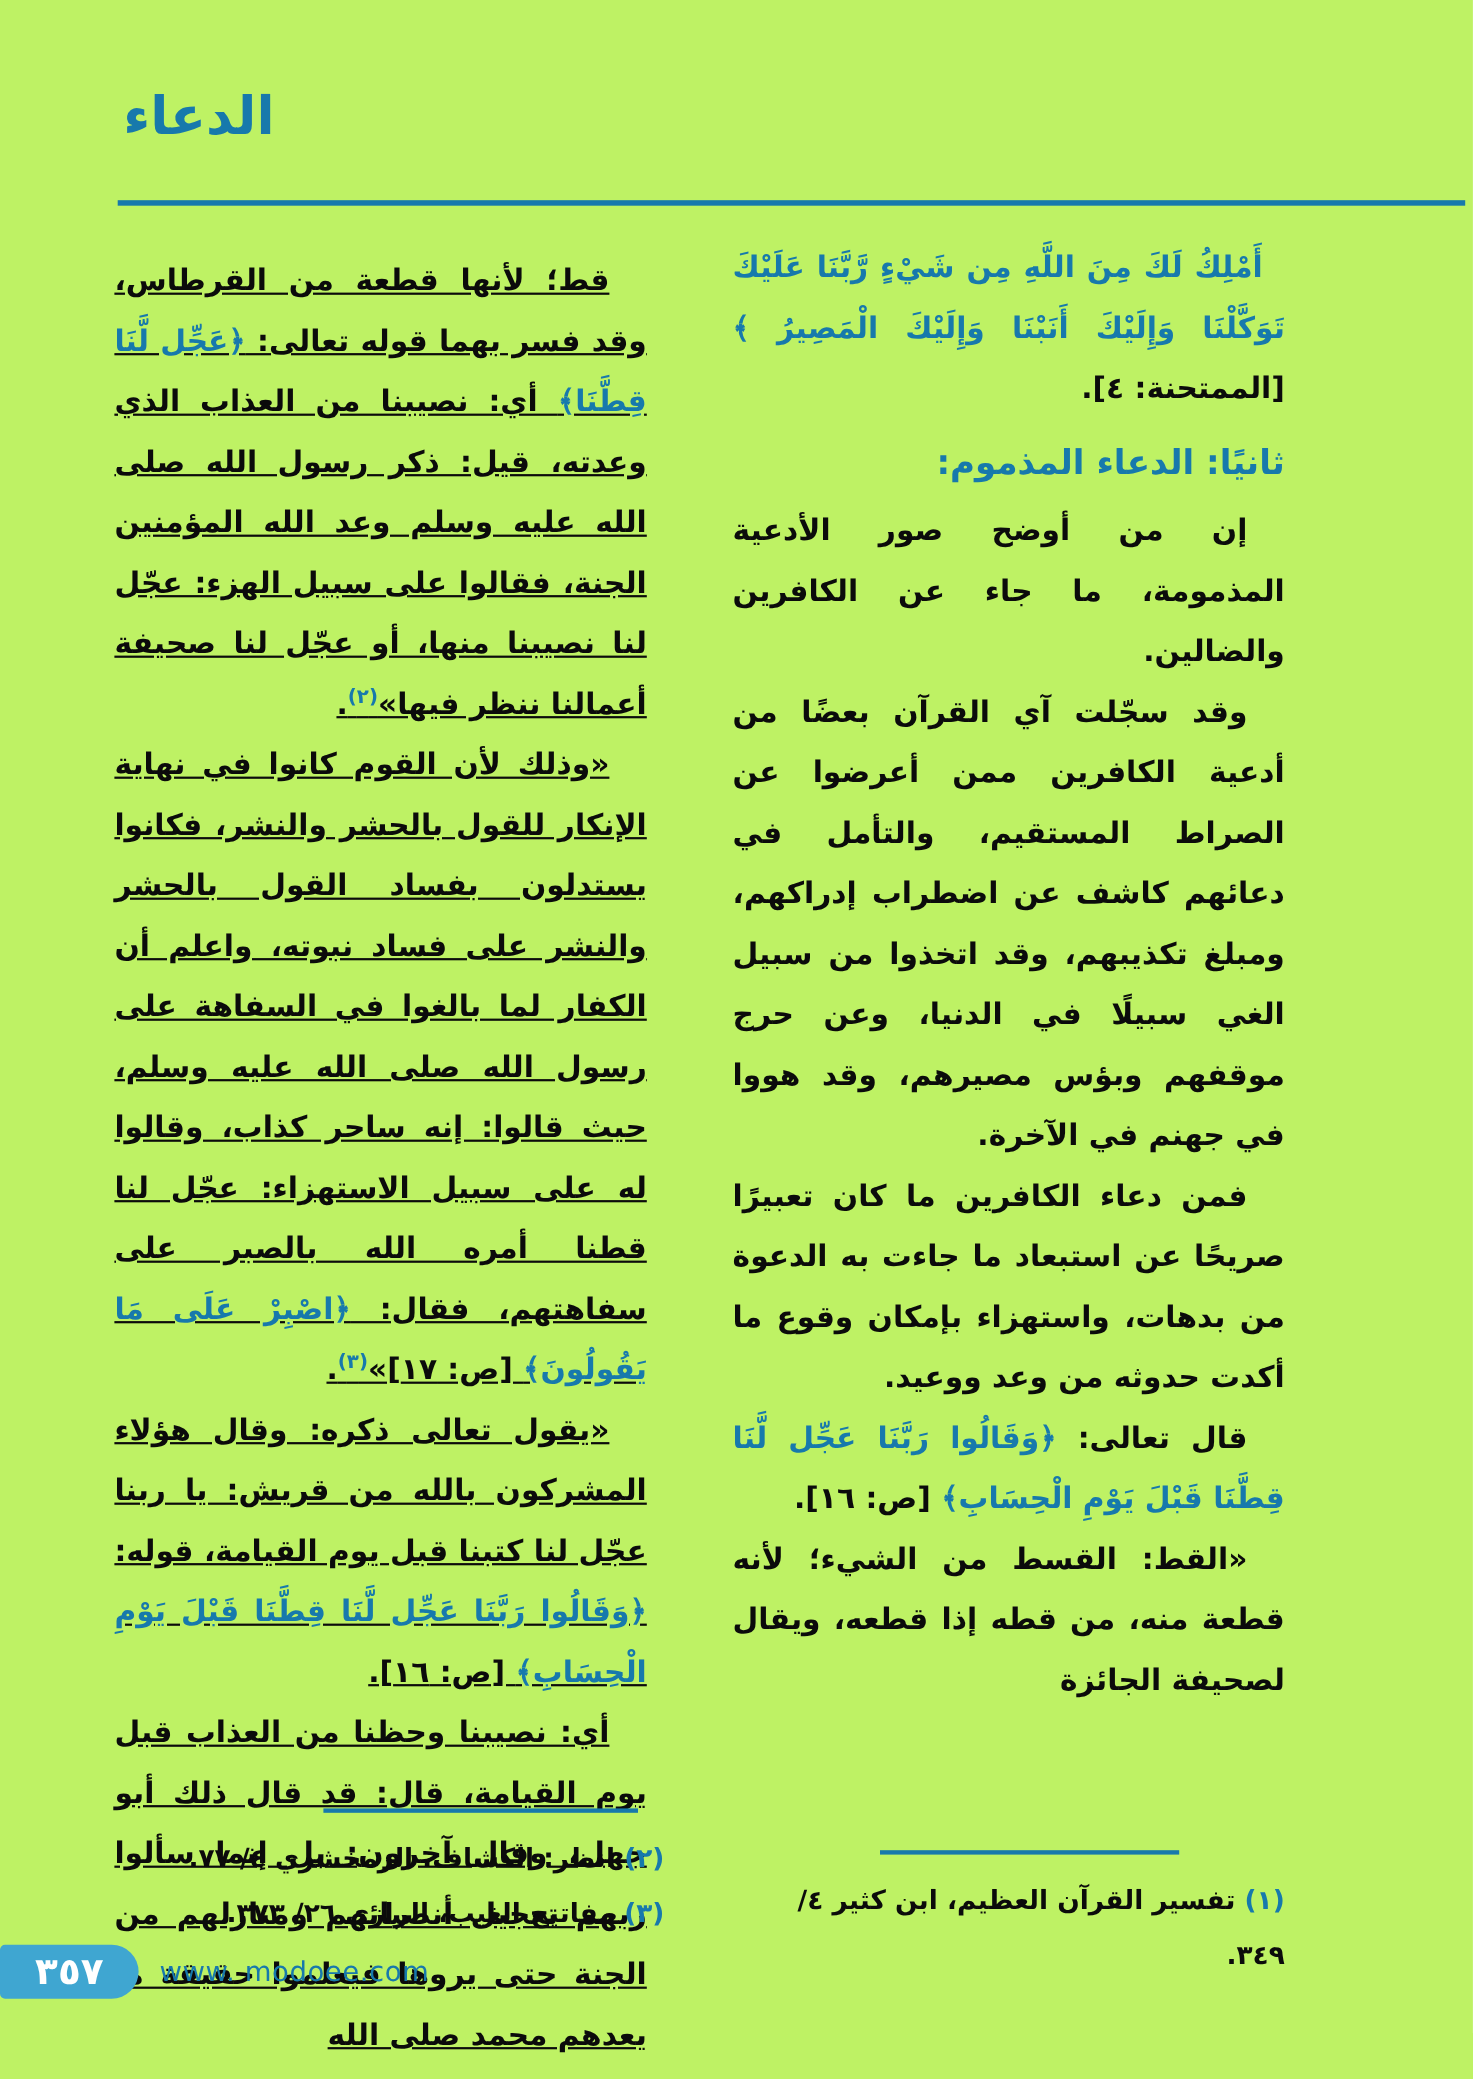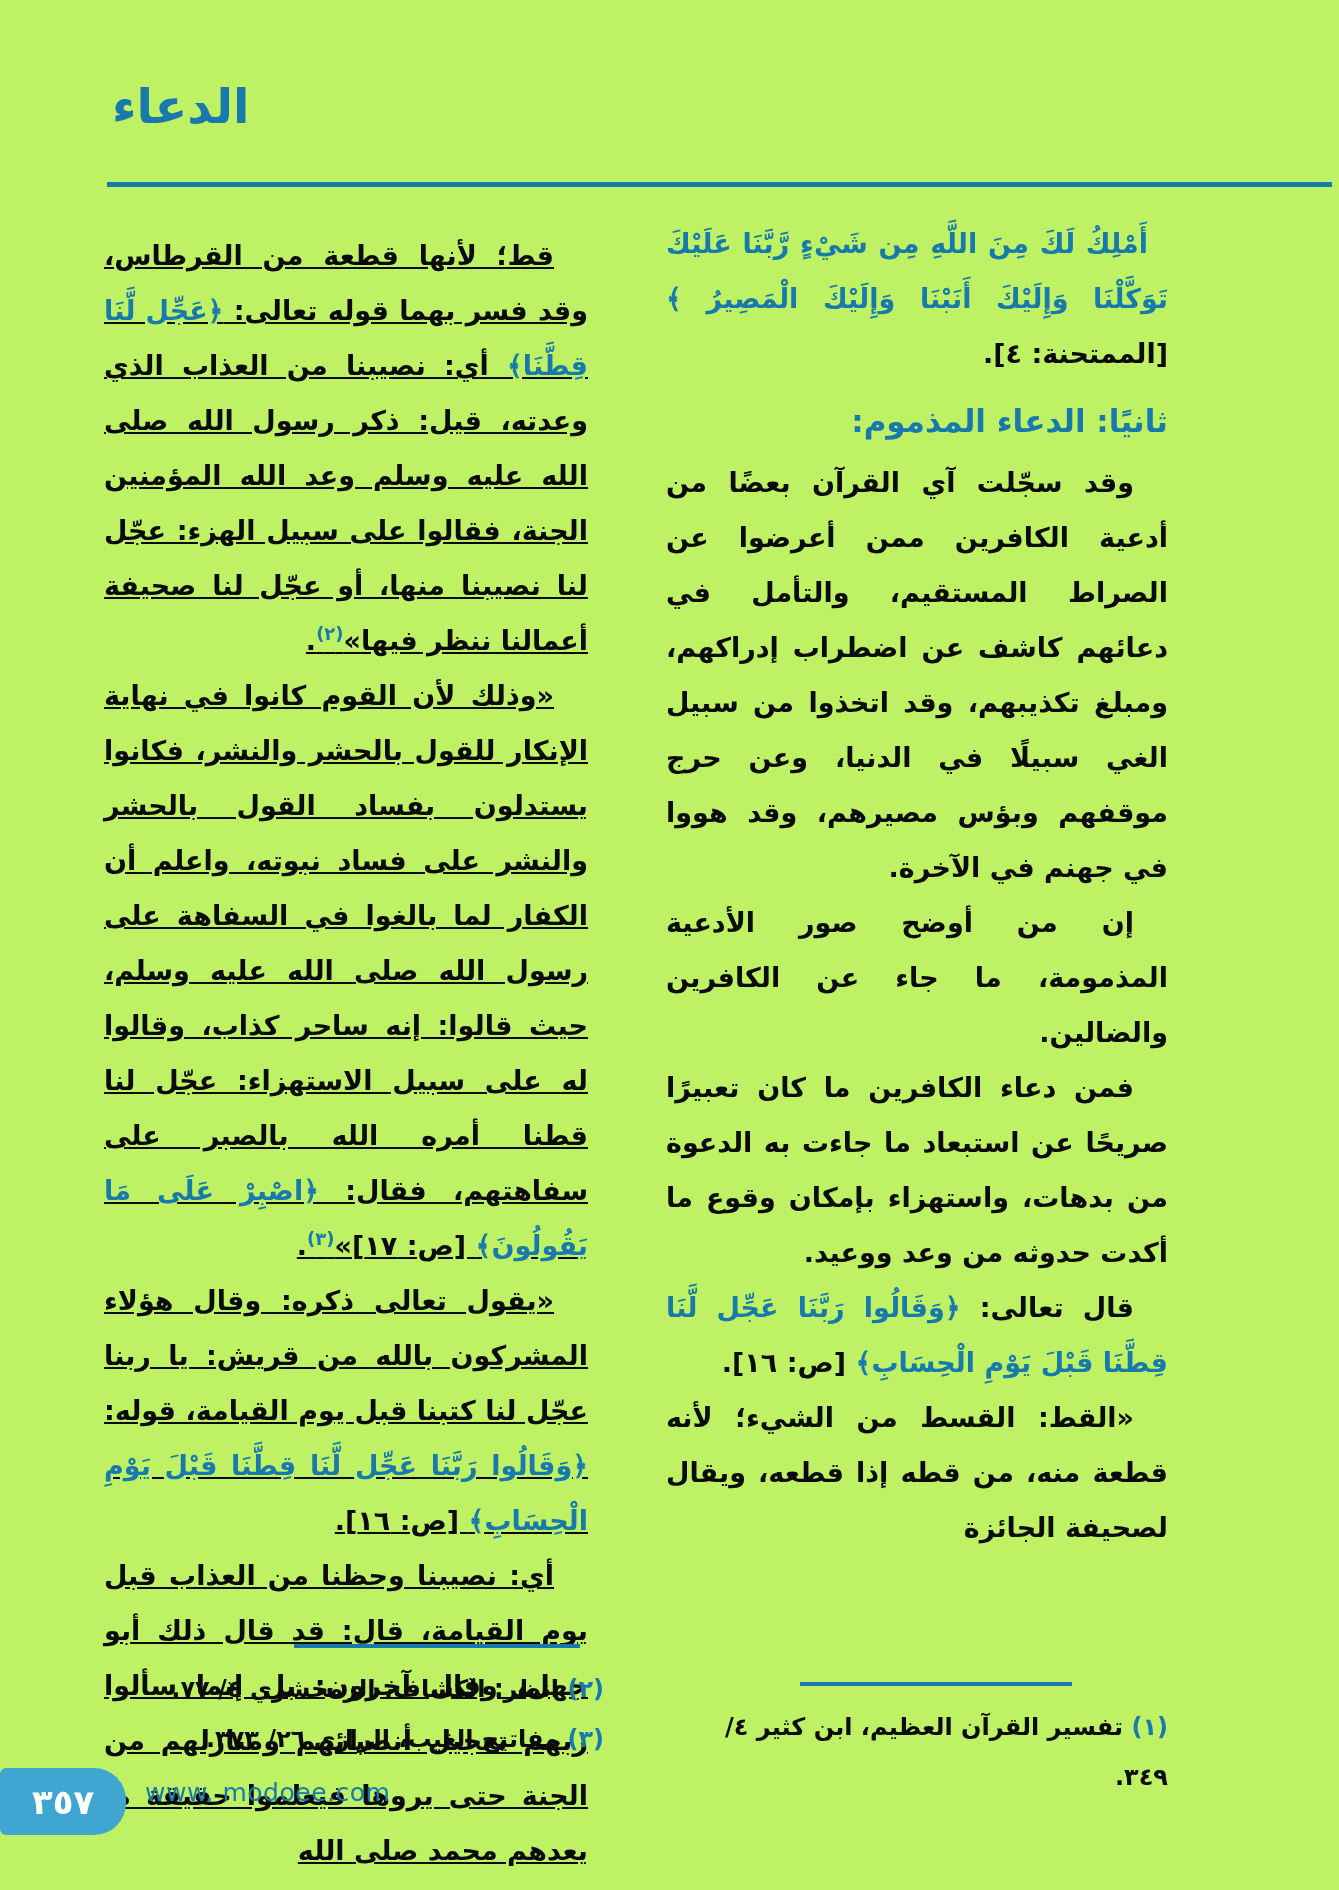--- a/index.html
+++ b/index.html
@@ -58,21 +58,21 @@
   }
   .fn-right{left:666px;width:502px;top:1682px;}
   .fn-left{left:120px;width:484px;top:1644px;}
   .fn-sep{height:4px;background:var(--teal);margin-bottom:16px;}
   .fn-right .fn-sep{width:272px;margin-left:auto;margin-right:96px;}
   .fn-left .fn-sep{width:286px;margin-left:auto;margin-right:24px;}
   .fn-line{line-height:50px;text-align:right;margin:0;}
   .fn-marker{color:var(--teal);}
   .pagenum-pill{
     position:absolute;left:0;top:1768px;
-    width:126px;height:67px;
+    width:126px;height:49px;
     background:var(--pill);
     border-radius:6px 32px 32px 6px;
     display:flex;align-items:center;justify-content:center;
     color:#ffffff;font-size:34px;font-weight:700;
   }
   .website{
     position:absolute;left:145px;top:1778px;
     direction:ltr;
     color:var(--teal);
     font-size:25px;font-weight:400;
@@ -84,22 +84,22 @@
 
 <div class="page">
 
   <h1 class="title">الدعاء</h1>
 
   <div class="rule"></div>
 
   <section class="col col-right">
       <p class="para verse"><span class="seg-quran">أَمْلِكُ لَكَ مِنَ اللَّهِ مِن شَيْءٍ رَّبَّنَا عَلَيْكَ تَوَكَّلْنَا وَإِلَيْكَ أَنَبْنَا وَإِلَيْكَ الْمَصِيرُ ﴾</span><span class="seg-normal"> [الممتحنة: ٤].</span></p>
       <h2 class="heading">ثانيًا: الدعاء المذموم:</h2>
+      <p class="para"><span class="seg-normal">إن من أوضح صور الأدعية المذمومة، ما جاء عن الكافرين والضالين.</span></p>
       <p class="para"><span class="seg-normal">وقد سجّلت آي القرآن بعضًا من أدعية الكافرين ممن أعرضوا عن الصراط المستقيم، والتأمل في دعائهم كاشف عن اضطراب إدراكهم، ومبلغ تكذيبهم، وقد اتخذوا من سبيل الغي سبيلًا في الدنيا، وعن حرج موقفهم وبؤس مصيرهم، وقد هووا في جهنم في الآخرة.</span></p>
-      <p class="para"><span class="seg-normal">إن من أوضح صور الأدعية المذمومة، ما جاء عن الكافرين والضالين.</span></p>
       <p class="para"><span class="seg-normal">فمن دعاء الكافرين ما كان تعبيرًا صريحًا عن استبعاد ما جاءت به الدعوة من بدهات، واستهزاء بإمكان وقوع ما أكدت حدوثه من وعد ووعيد.</span></p>
       <p class="para"><span class="seg-normal">قال تعالى: </span><span class="seg-quran">﴿وَقَالُوا رَبَّنَا عَجِّل لَّنَا قِطَّنَا قَبْلَ يَوْمِ الْحِسَابِ﴾</span><span class="seg-normal"> [ص: ١٦].</span></p>
       <p class="para"><span class="seg-normal">«القط: القسط من الشيء؛ لأنه قطعة منه، من قطه إذا قطعه، ويقال لصحيفة الجائزة</span></p>
     </section>
 
   <section class="col col-left">
       <p class="para"><span class="seg-normal">قط؛ لأنها قطعة من القرطاس، وقد فسر بهما قوله تعالى: </span><span class="seg-quran">﴿عَجِّل لَّنَا قِطَّنَا﴾</span><span class="seg-normal"> أي: نصيبنا من العذاب الذي وعدته، قيل: ذكر رسول الله صلى الله عليه وسلم وعد الله المؤمنين الجنة، فقالوا على سبيل الهزء: عجّل لنا نصيبنا منها، أو عجّل لنا صحيفة أعمالنا ننظر فيها»</span><span class="seg-sup">(٢)</span><span class="seg-normal">.</span></p>
       <p class="para"><span class="seg-normal">«وذلك لأن القوم كانوا في نهاية الإنكار للقول بالحشر والنشر، فكانوا يستدلون بفساد القول بالحشر والنشر على فساد نبوته، واعلم أن الكفار لما بالغوا في السفاهة على رسول الله صلى الله عليه وسلم، حيث قالوا: إنه ساحر كذاب، وقالوا له على سبيل الاستهزاء: عجّل لنا قطنا أمره الله بالصبر على سفاهتهم، فقال: </span><span class="seg-quran">﴿اصْبِرْ عَلَى مَا يَقُولُونَ﴾</span><span class="seg-normal"> [ص: ١٧]»</span><span class="seg-sup">(٣)</span><span class="seg-normal">.</span></p>
       <p class="para"><span class="seg-normal">«يقول تعالى ذكره: وقال هؤلاء المشركون بالله من قريش: يا ربنا عجّل لنا كتبنا قبل يوم القيامة، قوله: </span><span class="seg-quran">﴿وَقَالُوا رَبَّنَا عَجِّل لَّنَا قِطَّنَا قَبْلَ يَوْمِ الْحِسَابِ﴾</span><span class="seg-normal"> [ص: ١٦].</span></p>
       <p class="para"><span class="seg-normal">أي: نصيبنا وحظنا من العذاب قبل يوم القيامة، قال: قد قال ذلك أبو جهل، وقال آخرون: بل إنما سألوا ربهم تعجيل أنصبائهم ومنازلهم من الجنة حتى يروها فيعلموا حقيقة ما يعدهم محمد صلى الله</span></p>

